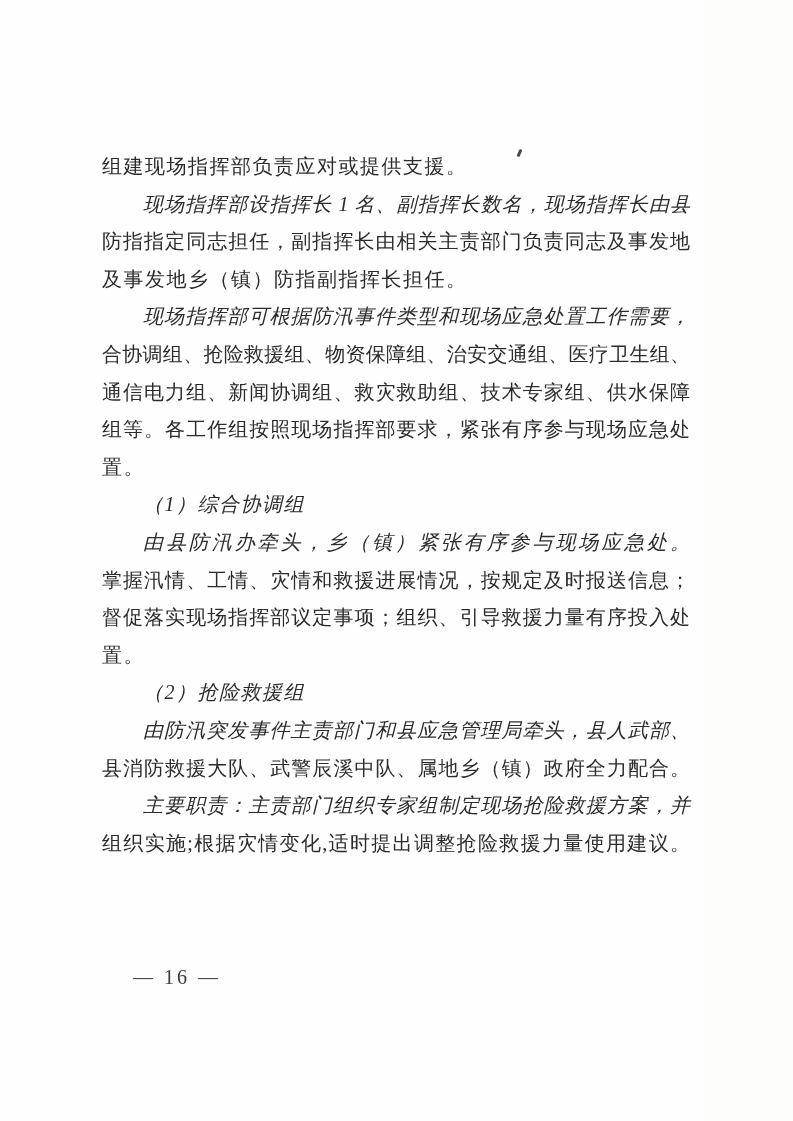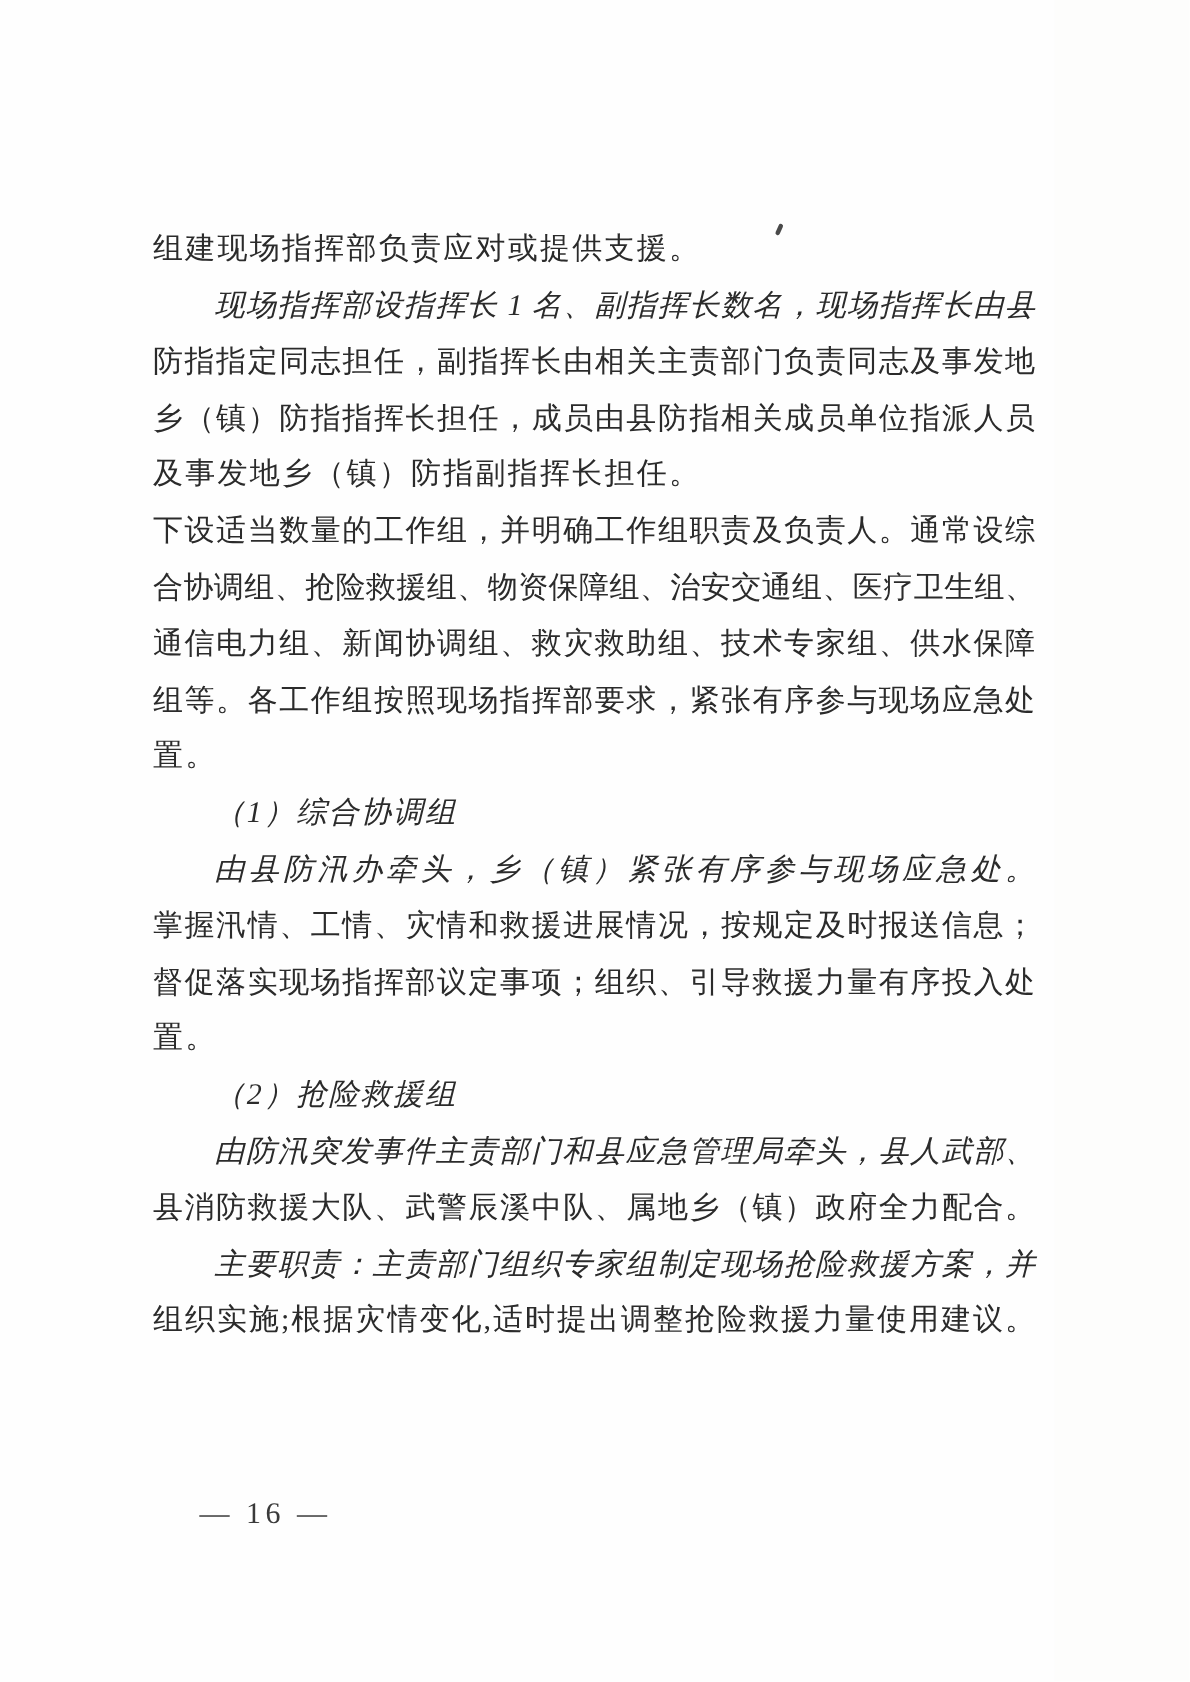--- a/index.html
+++ b/index.html
@@ -32,21 +32,21 @@
   .line.indent { text-indent: 41px; font-style: italic; }
   .line.just {
     text-align: justify;
     text-align-last: justify;
     text-justify: inter-character;
     letter-spacing: 0;
   }
   .page-number {
     position: absolute;
     left: 133px;
-    top: 998px;
+    top: 966px;
     font-size: 20px;
     color: #3a3a3a;
     letter-spacing: 3px;
     white-space: nowrap;
   }
   .scan-artifact {
     position: absolute;
     left: 518px;
     top: 149px;
     width: 3px;
@@ -58,23 +58,22 @@
 </style>
 </head>
 <body>
 
 <div class="page">
   <span class="scan-artifact"></span>
   <div class="doc-body">
       <div class="line">组建现场指挥部负责应对或提供支援。</div>
       <div class="line indent just">现场指挥部设指挥长 1 名、副指挥长数名，现场指挥长由县</div>
       <div class="line just">防指指定同志担任，副指挥长由相关主责部门负责同志及事发地</div>
-      <div class="line just">乡（镇）防指指挥长担任，成员由县防指相关成员单位指派人员</div>
       <div class="line">及事发地乡（镇）防指副指挥长担任。</div>
-      <div class="line just">下设适当数量的工作组，并明确工作组职责及负责人。通常设综</div>
+      <div class="line indent just">现场指挥部可根据防汛事件类型和现场应急处置工作需要，</div>
       <div class="line just">合协调组、抢险救援组、物资保障组、治安交通组、医疗卫生组、</div>
       <div class="line just">通信电力组、新闻协调组、救灾救助组、技术专家组、供水保障</div>
       <div class="line just">组等。各工作组按照现场指挥部要求，紧张有序参与现场应急处</div>
       <div class="line">置。</div>
       <div class="line indent">（1）综合协调组</div>
       <div class="line indent just">由县防汛办牵头，乡（镇）紧张有序参与现场应急处。</div>
       <div class="line just">掌握汛情、工情、灾情和救援进展情况，按规定及时报送信息；</div>
       <div class="line just">督促落实现场指挥部议定事项；组织、引导救援力量有序投入处</div>
       <div class="line">置。</div>
       <div class="line indent">（2）抢险救援组</div>

